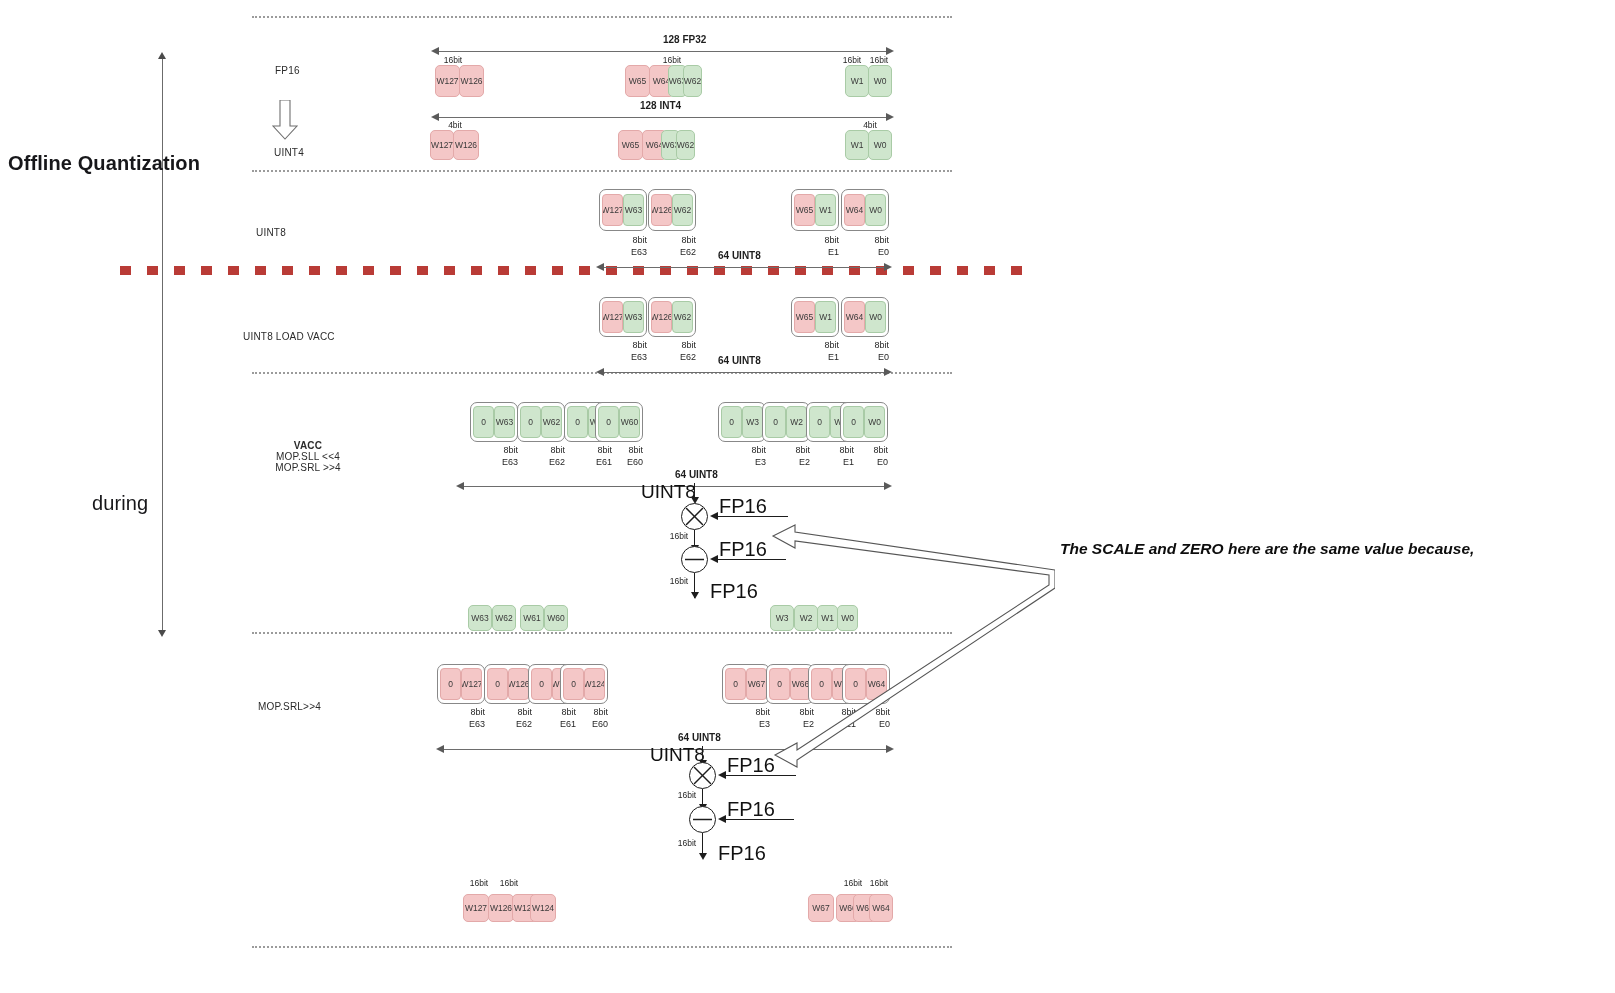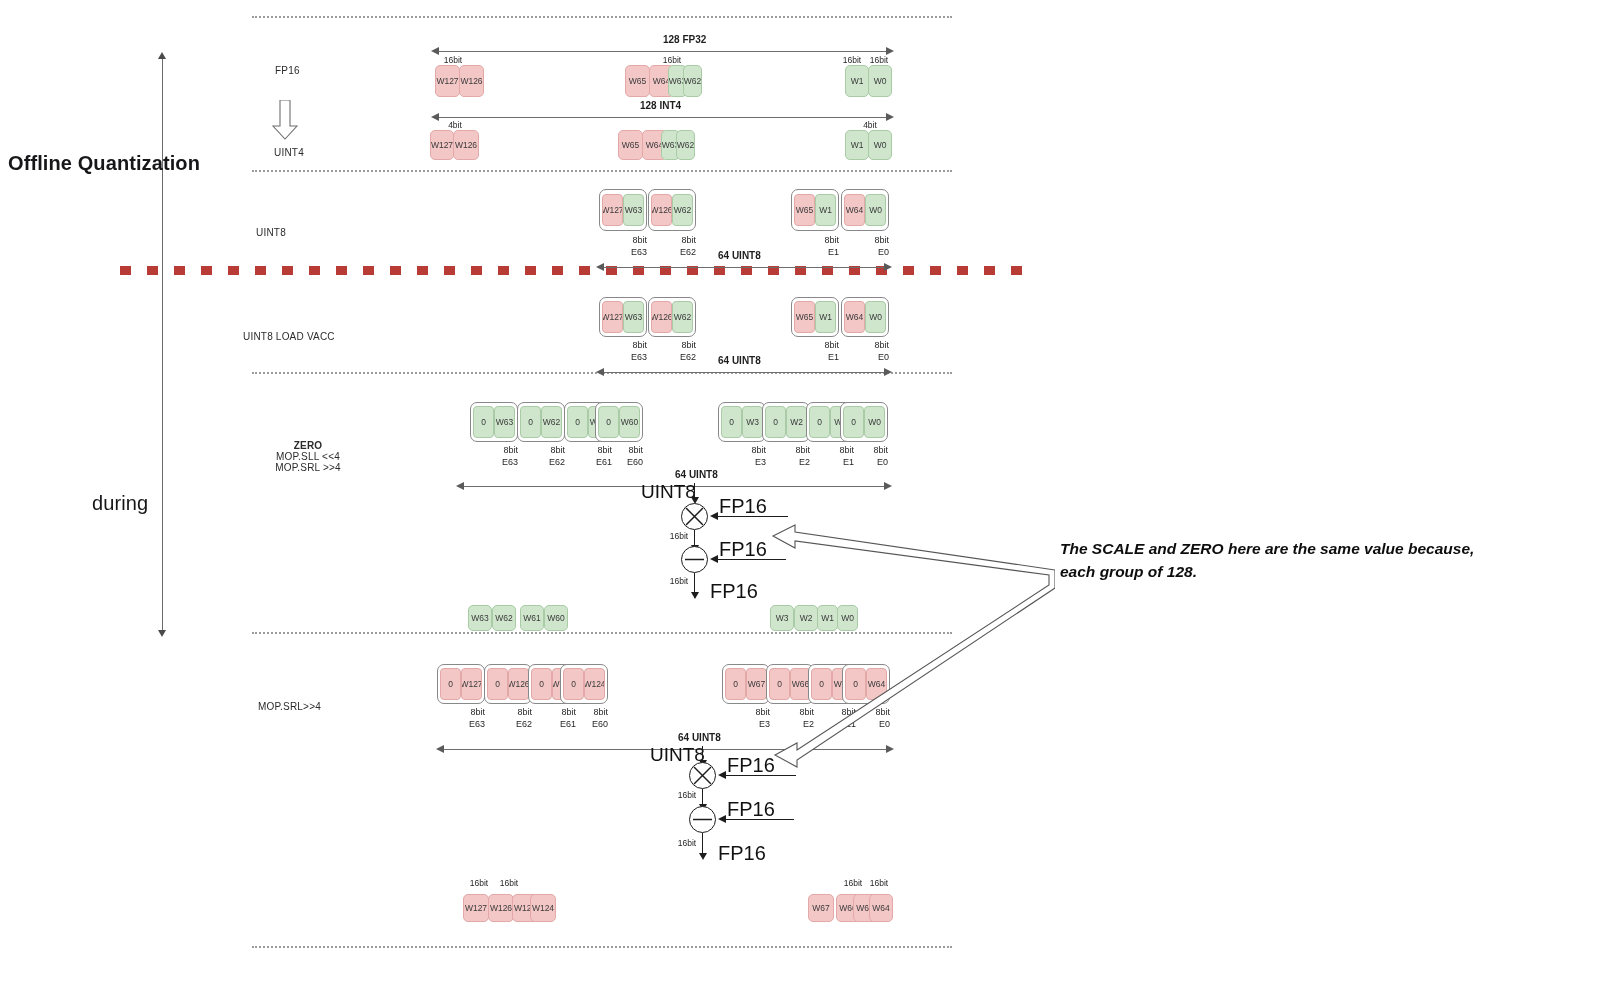--- a/index.html
+++ b/index.html
@@ -319,21 +319,21 @@
     <span>8bit</span><br>
     <span>E0</span>
   </div>
 
   <div class="spanlabel" style="left:718px; top:355px;">64 UINT8</div>
   <div class="spanline" style="left:600px; top:372px; width:288px;"></div>
   <div class="arrowL" style="left:596px; top:368px;"></div>
   <div class="arrowR" style="left:884px; top:368px;"></div>
 
   <div class="rowlabel center" style="left:253px; top:440px; width:110px;">
-    <span class="b">ZERO</span>
+    <span class="b">VACC</span>
     <span>MOP.SLL  &lt;&lt;4</span><br>
     <span>MOP.SRL  &gt;&gt;4</span>
   </div>
 
   <div class="u8" style="left:470px; top:402px; width:48px; height:40px;">
     <div class="half green">0</div>
     <div class="half green">W63</div>
   </div>
   <div class="elab" style="left:470px; top:444px; width:48px;">
     <span>8bit</span><br>
@@ -586,16 +586,15 @@
         10,255
         32,267
         32,260
         290,88
         290,70
         30,32" fill="#ffffff" stroke="#555555" stroke-width="1.1" stroke-linejoin="miter"></polygon>
   </svg>
 
   <div class="note" style="left:1060px; top:537px;">
     <div>The SCALE and ZERO here are the same value because,</div>
-    <div>each group of 128.</div>
   </div>
 
 </div>
 
 </body></html>

